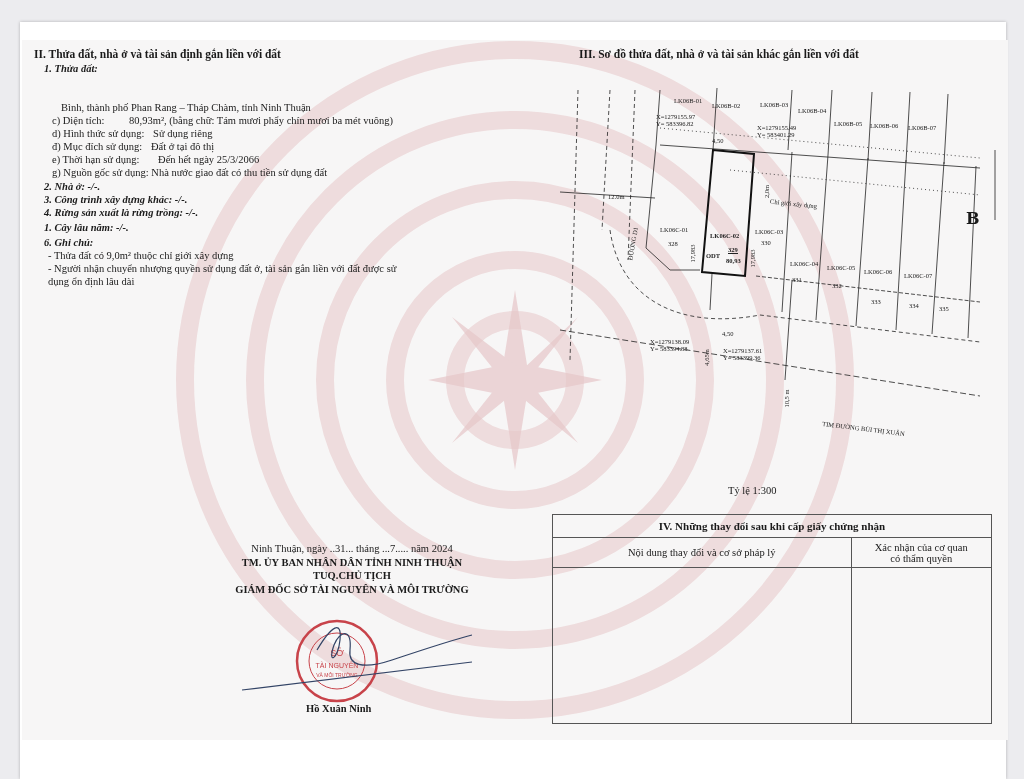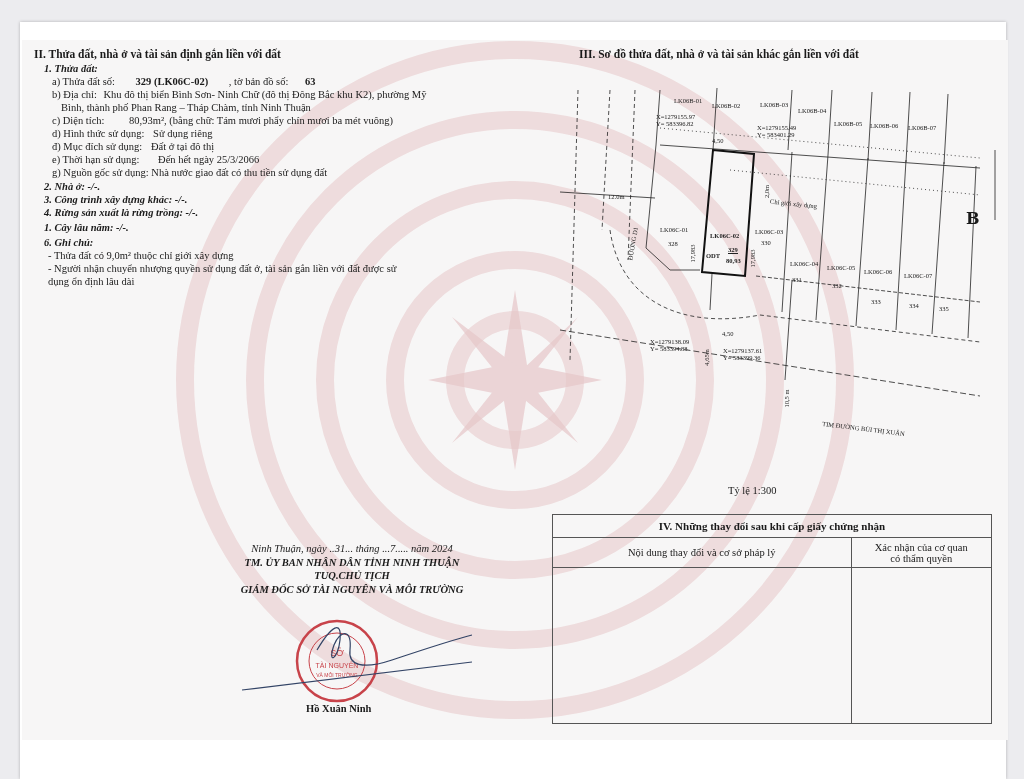--- a/index.html
+++ b/index.html
@@ -8,21 +8,21 @@
   .doc{position:absolute;left:22px;top:40px;width:986px;height:700px;background:#f7f6f6;overflow:hidden;}
   .watermark{position:absolute;left:0;top:0;width:986px;height:700px;}
   .txt{position:absolute;white-space:nowrap;font-size:10.5px;line-height:13px;}
   .b{font-weight:bold;}
   .bi{font-weight:bold;font-style:italic;}
   .sec-title{font-size:11.5px;font-weight:bold;}
   .map-lbl{position:absolute;font-size:6.5px;white-space:nowrap;color:#222;}
   table.changes{position:absolute;left:530px;top:474px;width:440px;height:210px;border-collapse:collapse;font-size:10.5px;}
   table.changes td,table.changes th{border:1px solid #555;text-align:center;vertical-align:middle;font-weight:normal;}
   table.changes th.title{font-weight:bold;height:20px;font-size:11px;}
-  .sign{position:absolute;text-align:center;font-size:10.5px;line-height:13.5px;font-style:italic;}
+  .sign{position:absolute;text-align:center;font-size:10.5px;line-height:13.5px;}
 </style>
 </head>
 <body>
 
 <div class="sheet"></div>
 
 <div class="doc">
 
   <svg class="watermark" viewBox="0 0 986 700">
     <g fill="none" stroke="#ecd6d7" stroke-width="18" opacity="0.8">
@@ -34,31 +34,21 @@
     </g>
     <g fill="#e6c7c9" opacity="0.7">
       <polygon points="493,250 505,325 580,340 505,355 493,430 481,355 406,340 481,325"></polygon>
       <polygon points="430,277 500,330 556,277 506,340 556,403 493,352 430,403 480,340"></polygon>
     </g>
   </svg>
 
   <div class="txt sec-title" style="left:12px;top:8px;">II. Thửa đất, nhà ở và tài sản định gắn liền với đất</div>
   <div class="txt bi" style="left:22px;top:22px;">1. Thửa đất:</div>
 
-  <div class="txt" style="left:30px;top:35px;">
-    <span>a) Thửa đất số:</span>
-    <span class="b" style="margin-left:18px;">329 (LK06C-02)</span>
-    <span style="margin-left:18px;">, tờ bản đồ số:</span>
-    <span class="b" style="margin-left:14px;">63</span>
-  </div>
-
-  <div class="txt" style="left:30px;top:48px;">
-    <span>b) Địa chỉ:</span>
-    <span style="margin-left:4px;">Khu đô thị biển Bình Sơn- Ninh Chữ (đô thị Đông Bắc khu K2), phường Mỹ</span>
-  </div>
+
   <div class="txt" style="left:39px;top:61px;">Bình, thành phố Phan Rang – Tháp Chàm, tỉnh Ninh Thuận</div>
 
   <div class="txt" style="left:30px;top:74px;">
     <span>c) Diện tích:</span>
     <span style="margin-left:22px;">80,93m², (bằng chữ: Tám mươi phẩy chín mươi ba mét vuông)</span>
   </div>
   <div class="txt" style="left:30px;top:87px;">
     <span>d) Hình thức sử dụng:</span>
     <span style="margin-left:6px;">Sử dụng riêng</span>
   </div>

